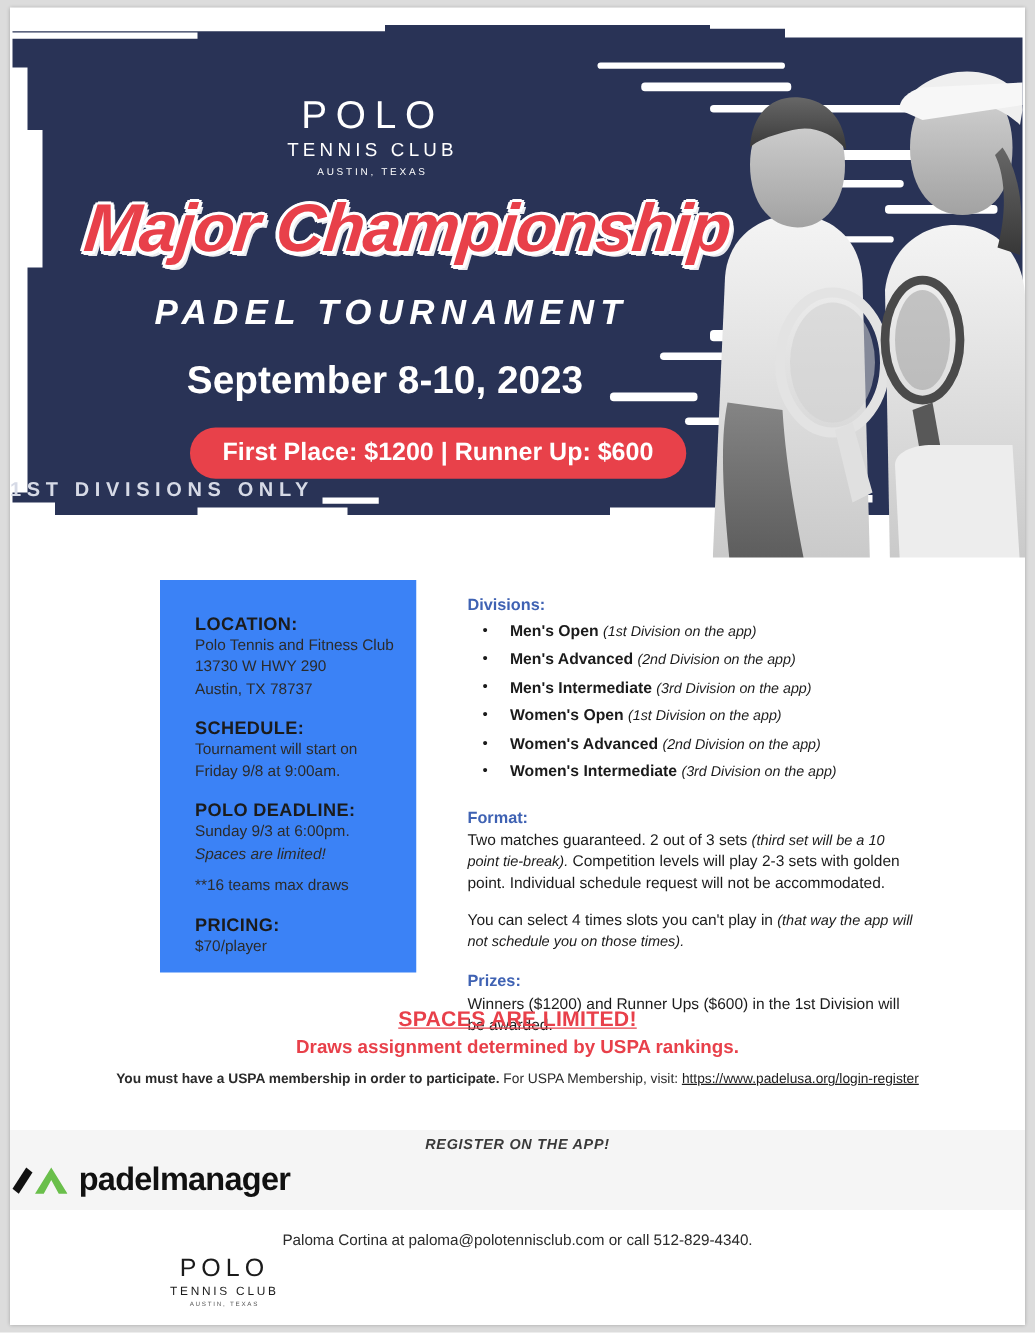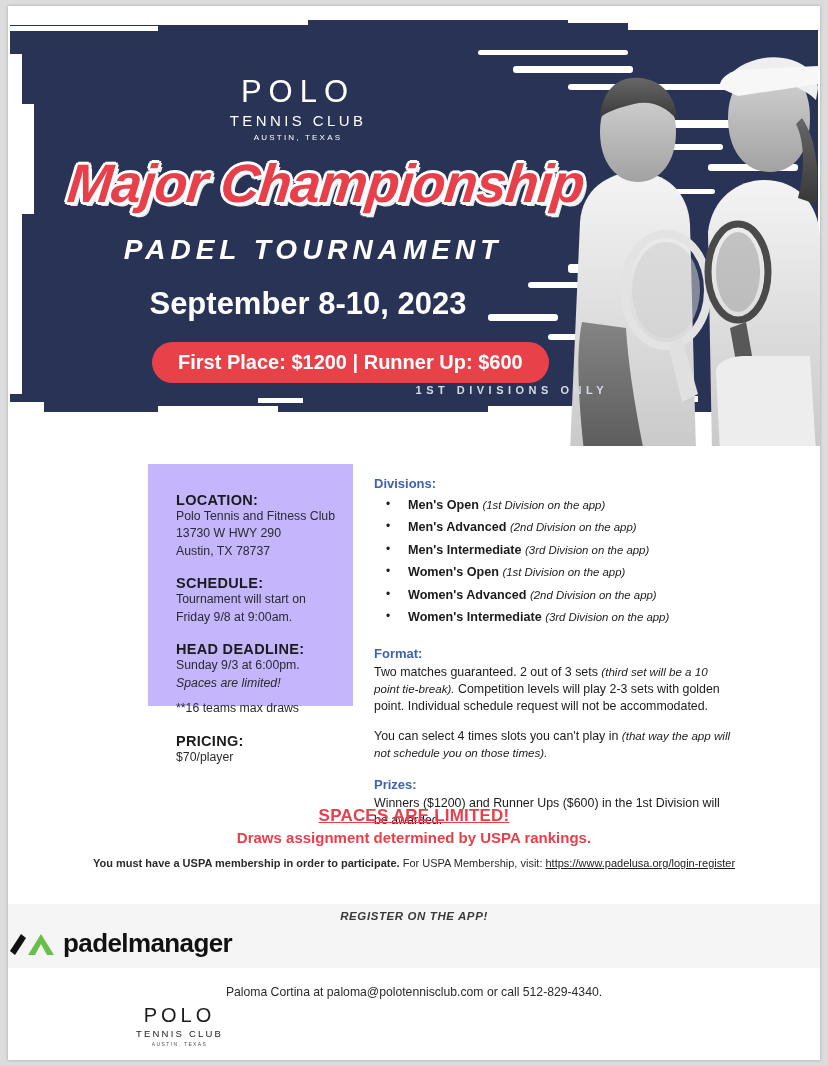--- a/index.html
+++ b/index.html
@@ -75,32 +75,32 @@
   .hero-date{
     position:absolute;left:0;top:272px;width:600px;text-align:center;
     color:#ffffff;font-size:31px;font-weight:bold;letter-spacing:0px;
   }
   .hero-badge{
     position:absolute;left:144px;top:328px;
     background:#e8414a;color:#fff;border-radius:22px;
     padding:9px 26px;font-size:20px;font-weight:bold;white-space:nowrap;
   }
   .hero-note{
-    position:absolute;left:0;top:370px;width:600px;text-align:right;
-    color:#d6dae6;font-size:11px;letter-spacing:4.5px;font-weight:bold;
+    position:absolute;left:0;top:370px;width:600px;text-align:left;
+    color:#d6dae6;font-size:16px;letter-spacing:4.5px;font-weight:bold;
   }
 
   
   .players{position:absolute;right:0;top:8px;width:250px;height:430px;overflow:hidden;}
   .ply{position:absolute;filter:grayscale(1);}
 
   
   .infobox{
-    position:absolute;left:140px;top:458px;width:205px;height:242px;
-    background:#c4b5fd;
+    position:absolute;left:120px;top:458px;width:205px;height:314px;
+    background:#3b82f6;
   }
   .infobox .inner{padding:28px 0 0 28px;}
   .ib-h{font-size:14.5px;font-weight:bold;color:#1b1b1b;letter-spacing:.3px;}
   .ib-t{font-size:12.3px;color:#2b2b2b;line-height:1.42;}
   .ib-i{font-size:12.3px;color:#2b2b2b;font-style:italic;line-height:1.42;}
   .ib-gap{height:15px;}
 
   .rightcol{position:absolute;left:366px;top:470px;width:360px;}
   .sec-h{color:#3f62b3;font-size:13px;font-weight:bold;margin-bottom:3px;}
   .divlist{margin:0;padding:0;list-style:none;}
@@ -266,21 +266,21 @@
     <div class="inner">
       <div class="ib-h">LOCATION:</div>
       <div class="ib-t">Polo Tennis and Fitness Club</div>
       <div class="ib-t">13730 W HWY 290</div>
       <div class="ib-t">Austin, TX 78737</div>
       <div class="ib-gap"></div>
       <div class="ib-h">SCHEDULE:</div>
       <div class="ib-t">Tournament will start on</div>
       <div class="ib-t">Friday 9/8 at 9:00am.</div>
       <div class="ib-gap"></div>
-      <div class="ib-h">HEAD DEADLINE:</div>
+      <div class="ib-h">POLO DEADLINE:</div>
       <div class="ib-t">Sunday 9/3 at 6:00pm.</div>
       <div class="ib-i">Spaces are limited!</div>
       <div style="height:8px"></div>
       <div class="ib-t">**16 teams max draws</div>
       <div class="ib-gap"></div>
       <div class="ib-h">PRICING:</div>
       <div class="ib-t">$70/player</div>
     </div>
   </div>
 

